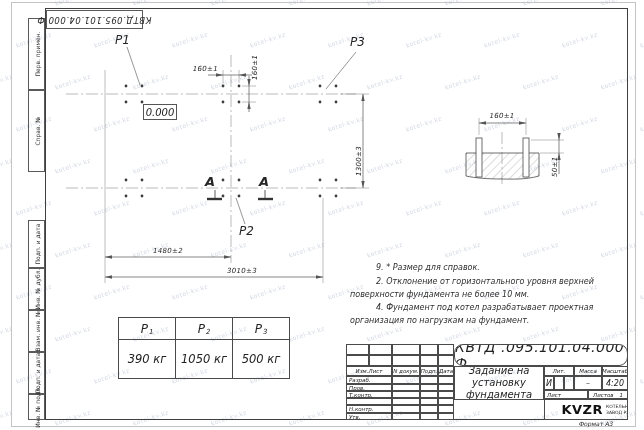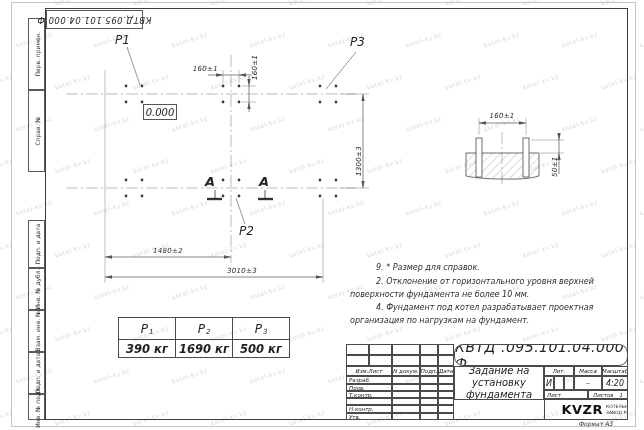--- a/index.html
+++ b/index.html
@@ -35,21 +35,21 @@
   
   .elev { left:143px; top:104px; width:34px; height:16px; border:1px solid #555;
           display:flex; align-items:center; justify-content:center;
           font-size:10px; font-style:italic; font-weight:500; color:#222; }
   
   .ptable { left:118px; top:317px; width:174px; height:45px; }
   .prow { display:flex; }
   .pcell { width:58px; border:1px solid #4a4a4a; display:flex; align-items:center;
            justify-content:center; font-style:italic; color:#222; }
   .phead { height:23px; font-size:12px; }
-  .pval  { height:19px; font-size:11.5px; margin-top:-1px;font-weight:bold; }
+  .pval  { height:40px; font-size:11.5px; margin-top:-1px; }
   .pcell + .pcell { margin-left:-1px; }
   .psub { font-size:7px; margin-top:6px; margin-left:1px; }
   
   .notes { left:350px; top:262px; width:278px; color:#2e2e2e; }
   .notes p { margin:0 0 1px 0; font-size:8px; line-height:1.6; font-style:italic;
              text-indent:26px; }
   
   .tblock { left:346px; top:344px; width:282px; height:76px; z-index:4; }
   .cell { position:absolute; border:1px solid #4a4a4a; display:flex; align-items:center;
           justify-content:center; font-style:italic; color:#222; overflow:hidden;
@@ -332,21 +332,21 @@
           <span>P</span>
           <span class="psub">2</span>
         </div>
       <div class="pcell phead">
           <span>P</span>
           <span class="psub">3</span>
         </div>
     </div>
     <div class="prow">
       <div class="pcell pval">390  кг</div>
-      <div class="pcell pval">1690  кг</div>
+      <div class="pcell pval">1050  кг</div>
       <div class="pcell pval">500  кг</div>
     </div>
   </div>
 
   <div class="ov notes">
     <p>9.  * Размер для справок.</p>
     <p>2.  Отклонение от горизонтального уровня верхней поверхности фундамента не более 10 мм.</p>
     <p>4.  Фундамент под котел разрабатывает проектная организация по нагрузкам на фундамент.</p>
   </div>
 

